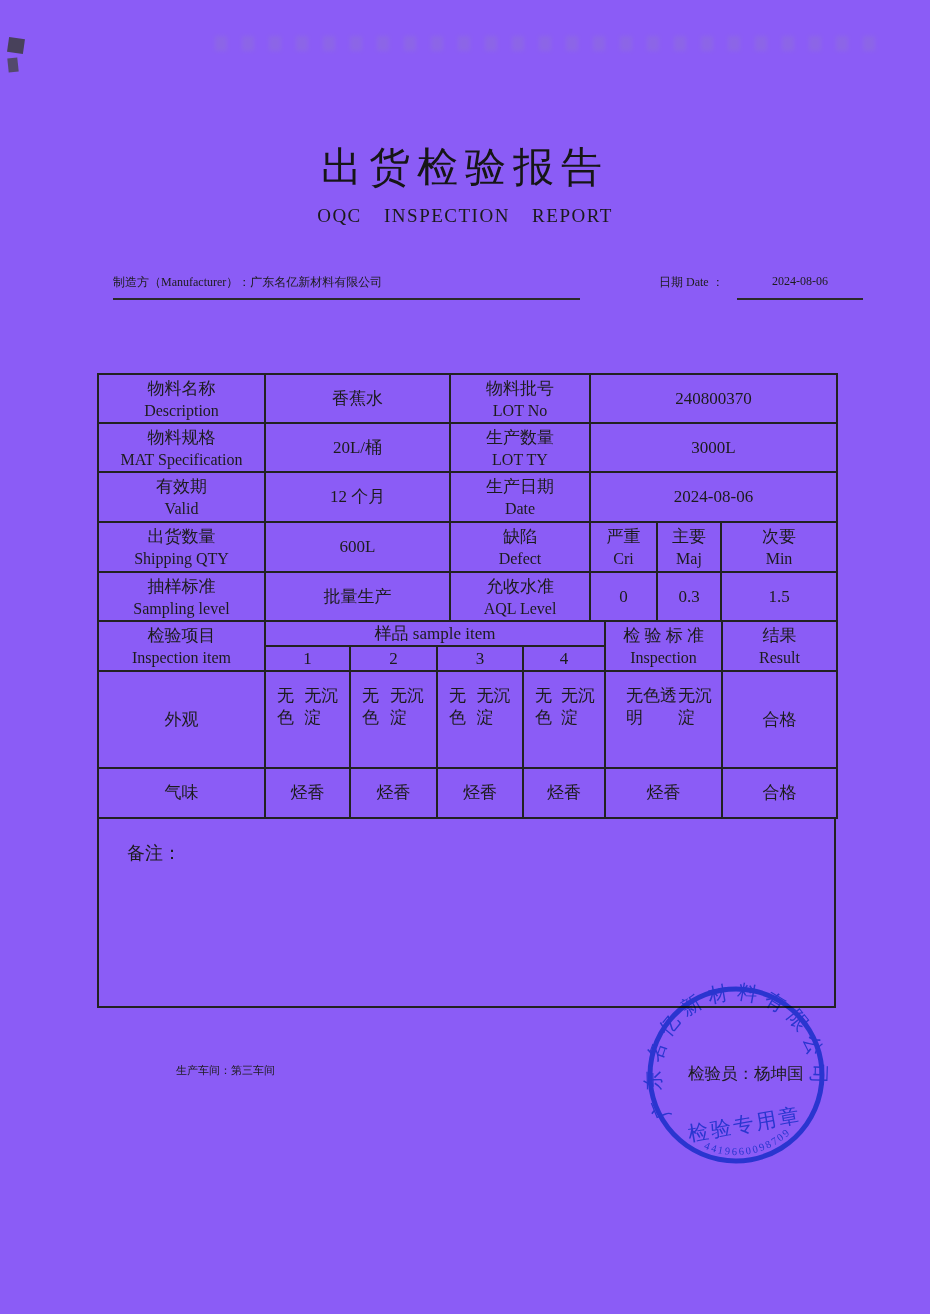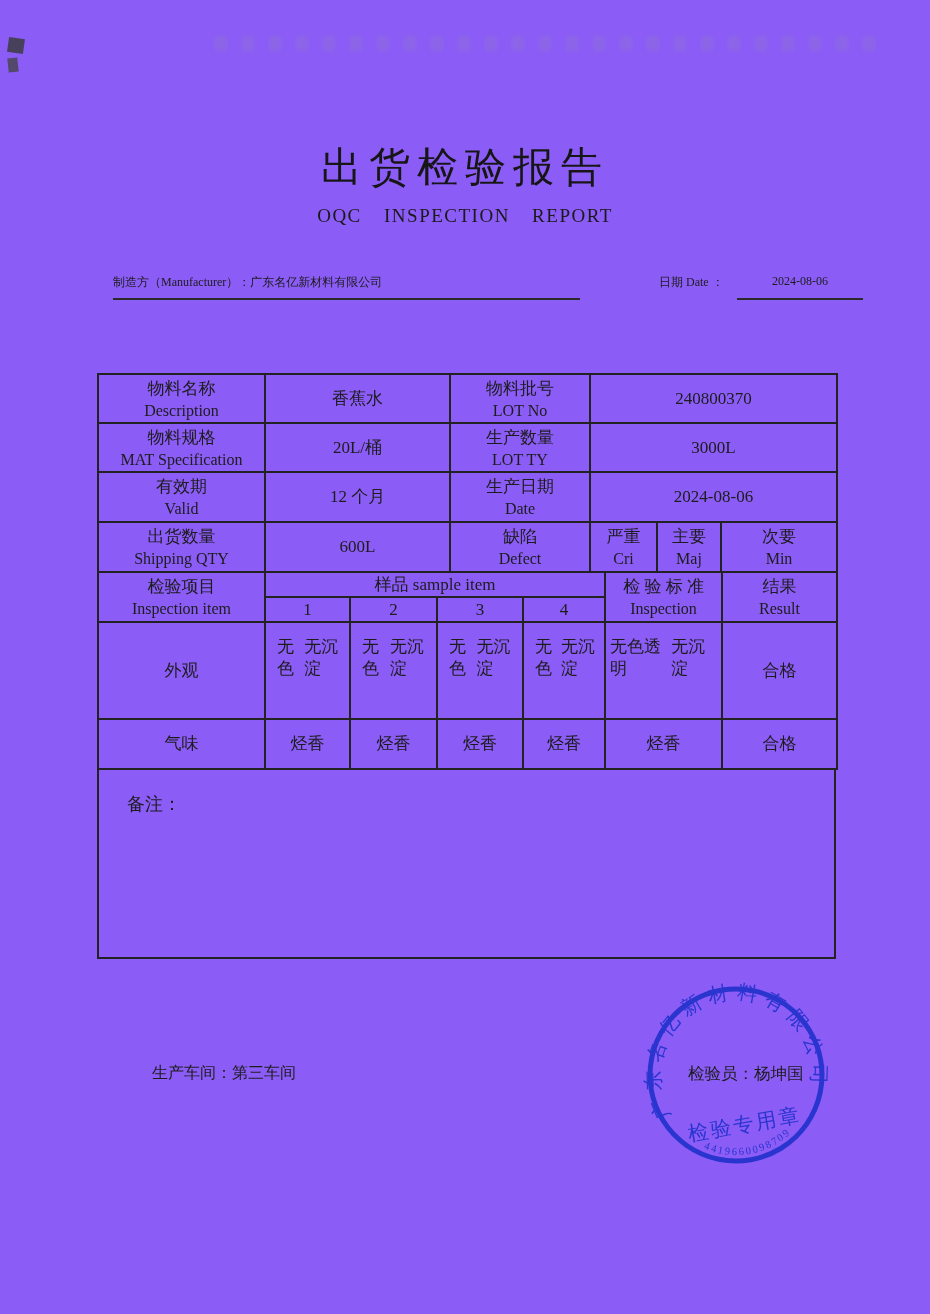--- a/index.html
+++ b/index.html
@@ -39,28 +39,28 @@
     overflow:hidden;font-size:17px;line-height:22px;
   }
   .zh{display:block;font-size:17px;line-height:23px;}
   .en{display:block;font-size:16px;line-height:21px;font-family:Liberation Serif, serif;}
   .val{font-size:17.5px;}
   td.sample-num{text-align:left;padding-left:9px;}
   .two-gap{
     height:92px;display:flex;flex-direction:row;justify-content:space-between;
     align-items:flex-start;padding:11px 4px 12px 11px;box-sizing:border-box;text-align:left;
   }
-  .two-gap.center-h{align-items:flex-start;padding-left:4px;}
+  .two-gap.center-h{align-items:flex-start;padding-left:20px;}
   .remark-box{
     width:739px;height:191px;border:2px solid #222;box-sizing:border-box;
     margin-top:-2px;position:relative;
   }
   .remark-label{position:absolute;left:28px;top:22px;font-size:18px;}
 
-  .footer-workshop{position:absolute;left:152px;top:1063px;font-size:16px;white-space:nowrap;}
+  .footer-workshop{position:absolute;left:176px;top:1063px;font-size:11px;white-space:nowrap;}
   .footer-inspector{position:absolute;left:688px;top:1063px;font-size:16.5px;white-space:nowrap;z-index:1;}
 
   .stamp{
     position:absolute;left:641px;top:980px;width:190px;height:190px;
     opacity:.85;mix-blend-mode:multiply;z-index:2;pointer-events:none;
   }
 </style>
 </head>
 <body>
 
@@ -153,20 +153,34 @@
           <span class="en">Cri</span>
         </td>
         <td>
           <span class="zh">主要</span>
           <span class="en">Maj</span>
         </td>
         <td>
           <span class="zh">次要</span>
           <span class="en">Min</span>
         </td>
+      </tr>
+      <tr style="height:49px">
+        <td>
+          <span class="zh">抽样标准</span>
+          <span class="en">Sampling level</span>
+        </td>
+        <td class="val">批量生产</td>
+        <td>
+          <span class="zh">允收水准</span>
+          <span class="en">AQL Level</span>
+        </td>
+        <td class="val">0</td>
+        <td class="val">0.3</td>
+        <td class="val">1.5</td>
       </tr>
     </tbody>
       </table>
 
     <table class="sec">
       <colgroup>
           <col style="width:167px">
           <col style="width:85px">
           <col style="width:87px">
           <col style="width:86px">

